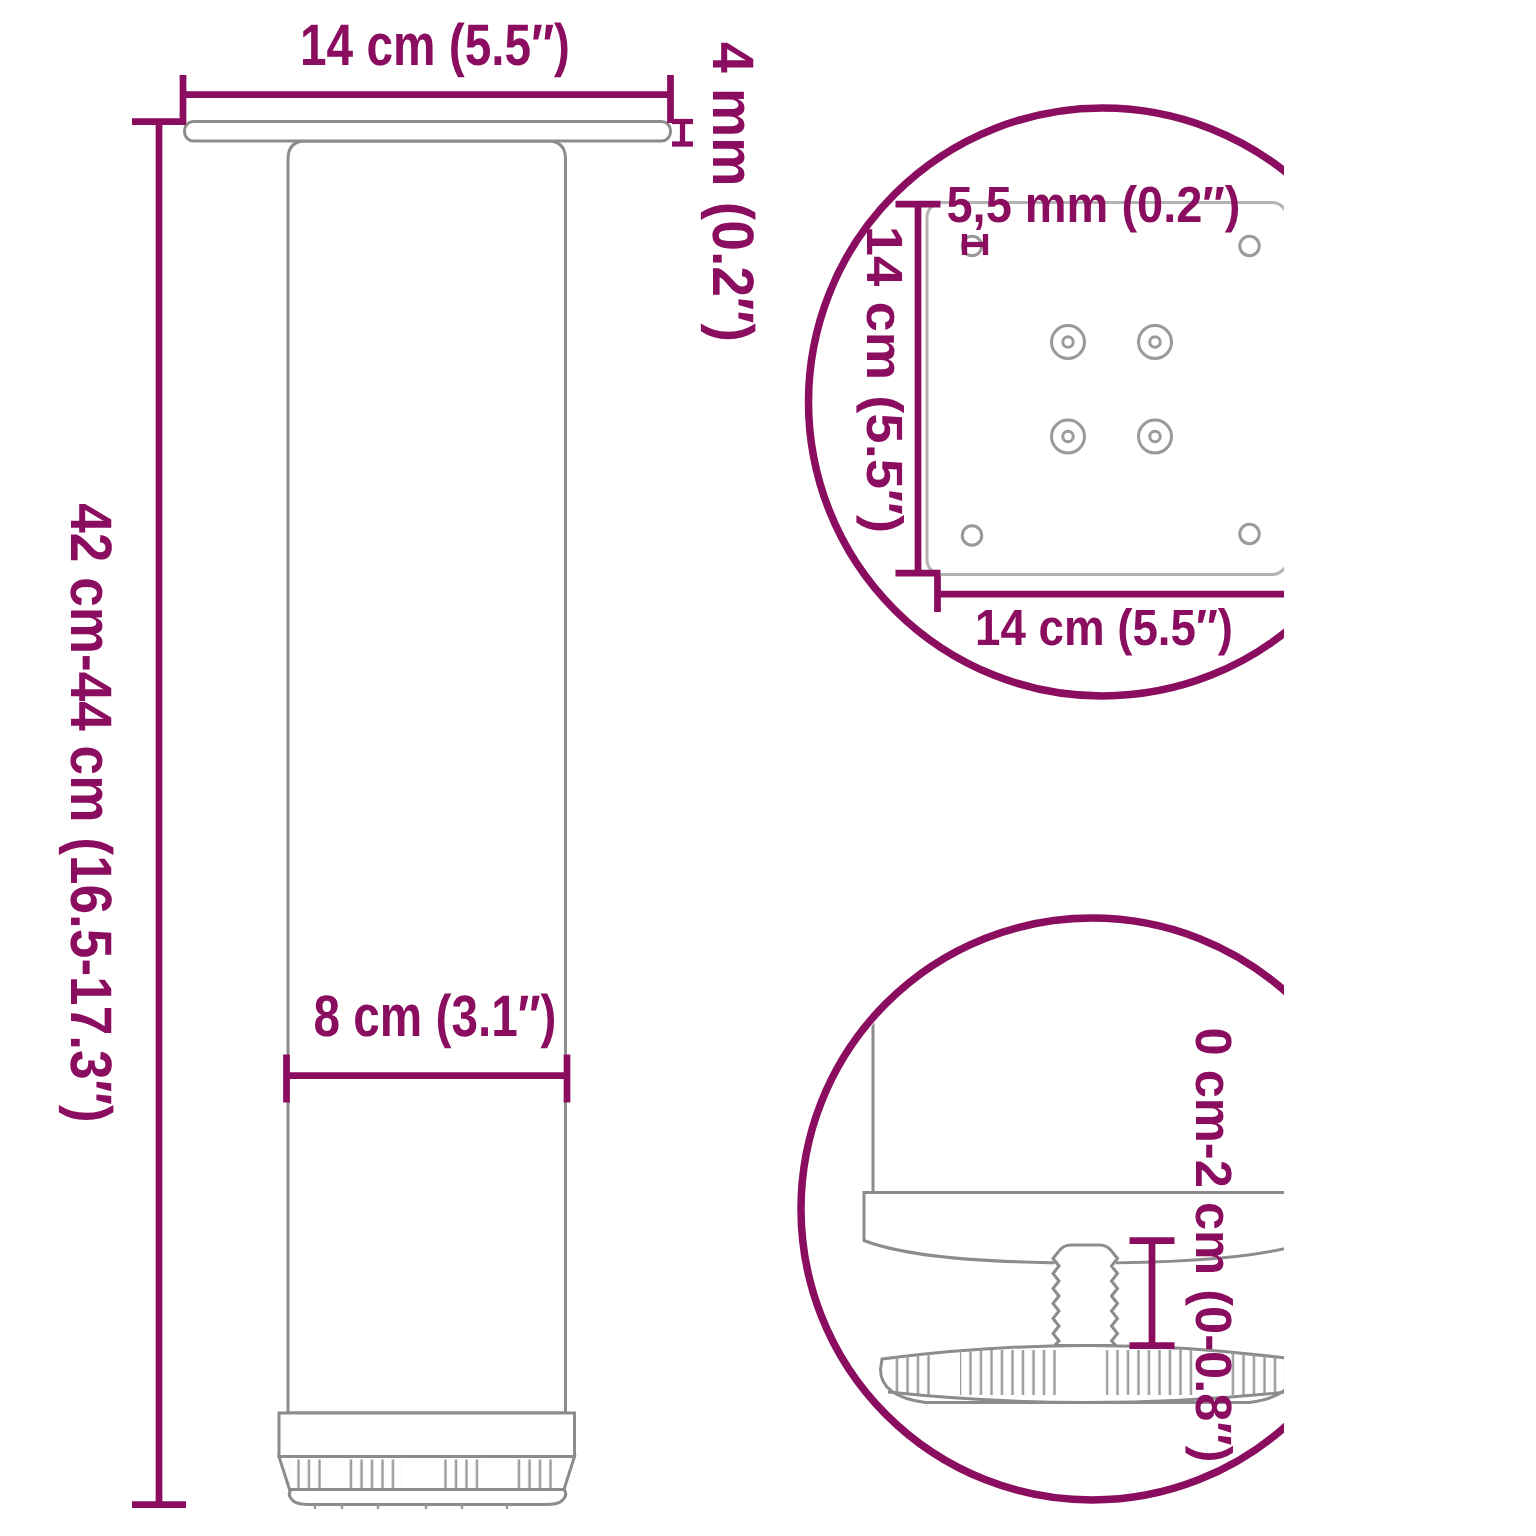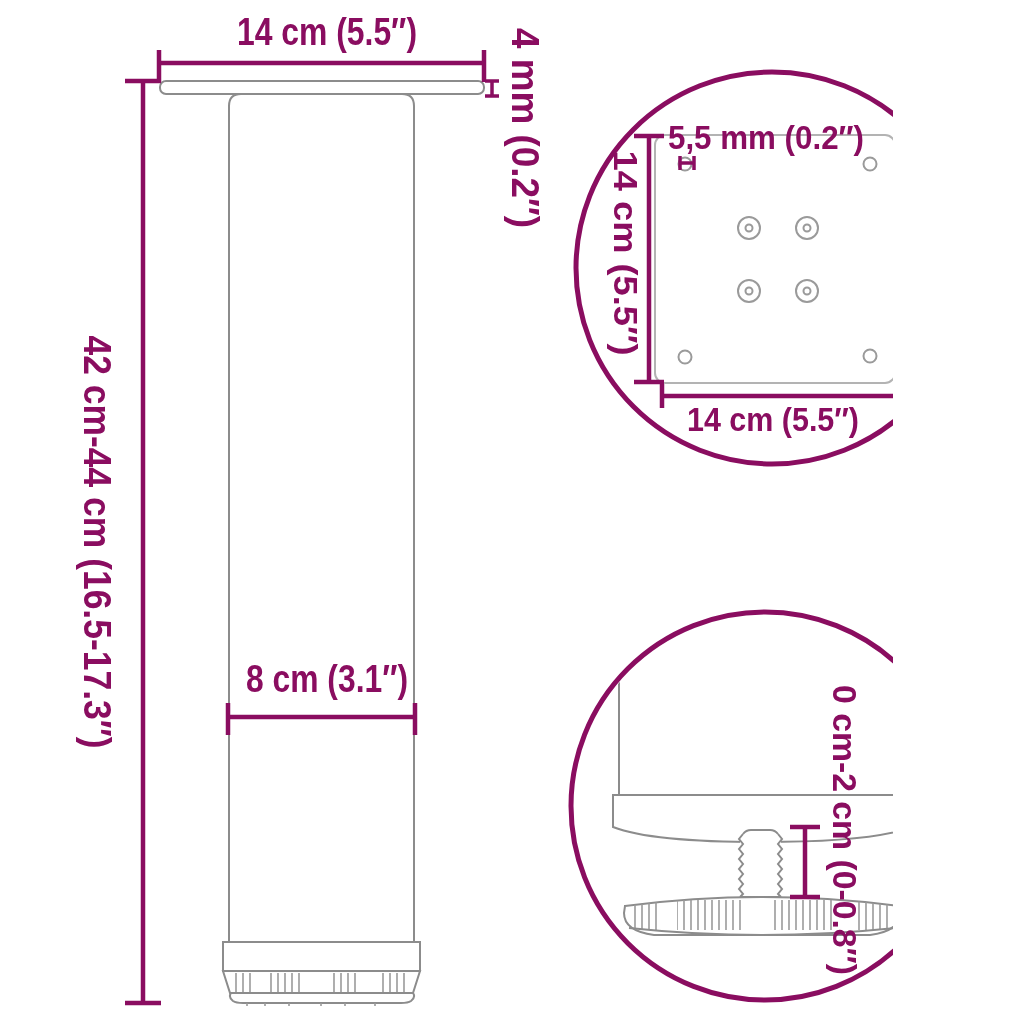--- a/index.html
+++ b/index.html
@@ -7,21 +7,20 @@
     padding: 0;
     background: #ffffff;
   }
   .canvas {
     position: relative;
     width: 856px;
     height: 1024px;
     background: #ffffff;
     overflow: hidden;
     font-family: "Liberation Sans", sans-serif;
-    padding-left: 37px;
   }
   svg { display: block; }
 
   
   .dim {
     stroke: var(--color-accent, #8A0D60);
     stroke-width: 4.5;
     fill: none;
     stroke-linecap: butt;
   }

